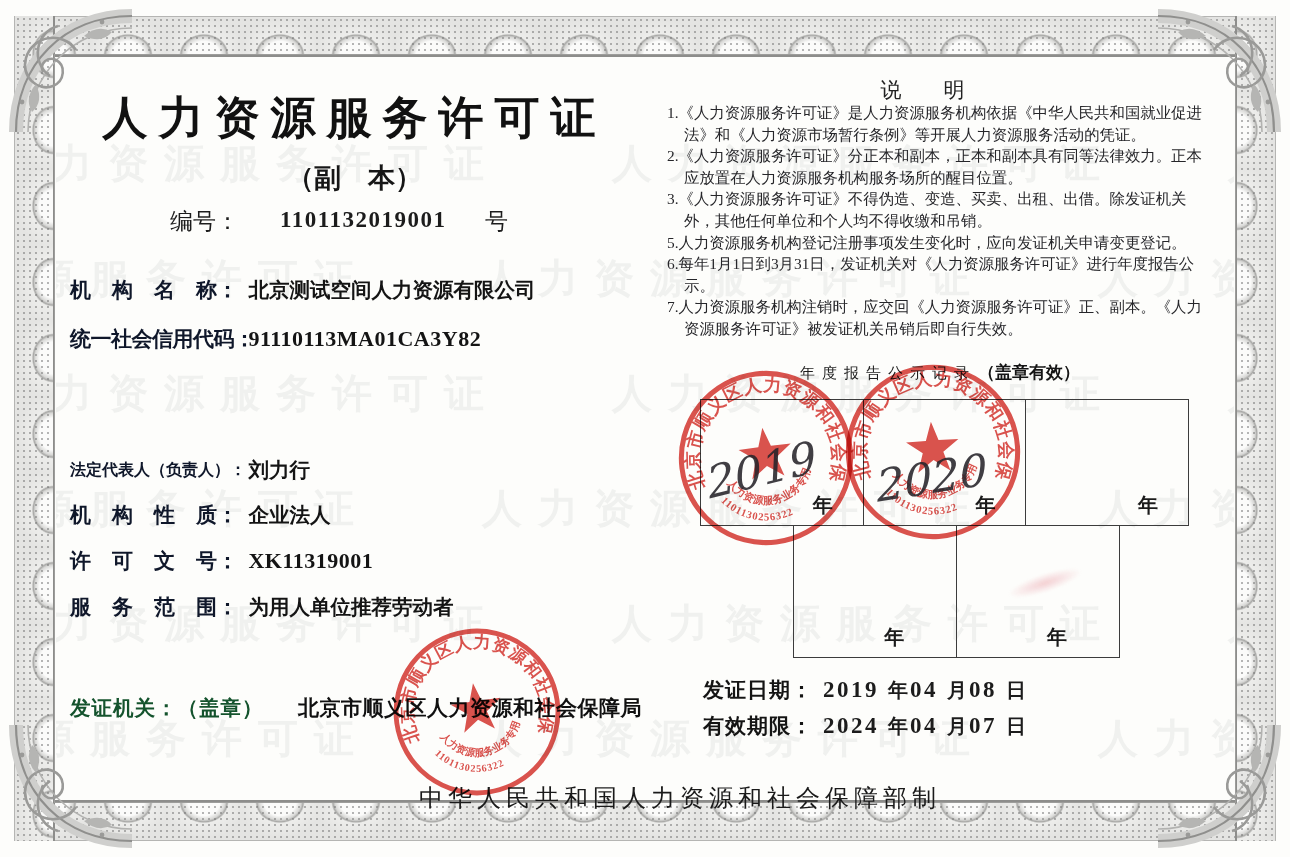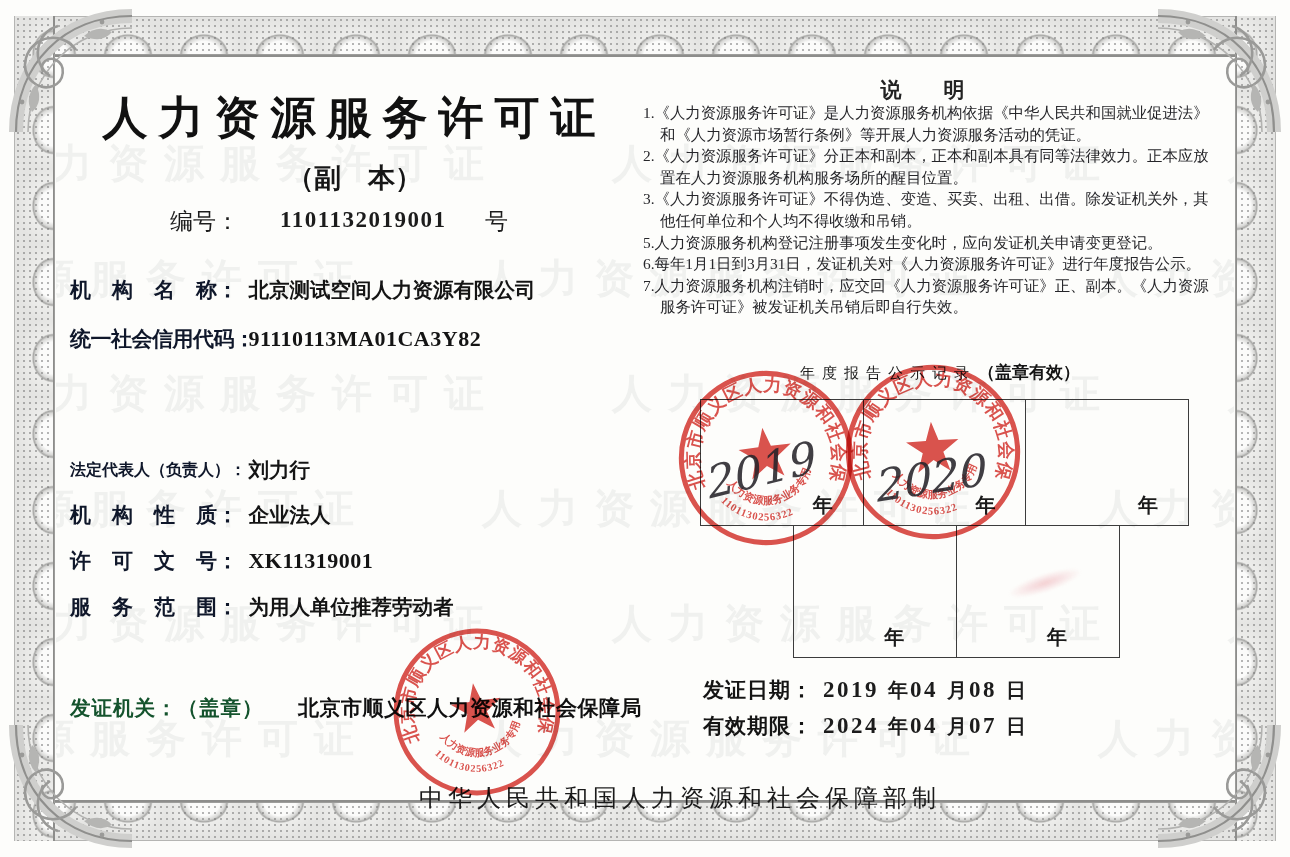--- a/index.html
+++ b/index.html
@@ -54,23 +54,23 @@
   .f-label{display:inline-block;width:173px;font-size:21px;font-weight:700;color:#0f172a;vertical-align:middle;}
   .f-label.small{font-size:21px;letter-spacing:-0.5px;}
   .f-label.xsmall{font-size:16px;}
   .f-value{display:inline-block;font-size:20.5px;font-weight:700;color:#141414;vertical-align:middle;margin-left:1px;}
   .f-value.code{font-family:"Liberation Serif",serif;font-size:22px;letter-spacing:0.5px;}
 
   .issuer{left:70px;top:694px;white-space:nowrap;}
   .issuer-label{font-size:20.5px;font-weight:600;color:#14532d;letter-spacing:1px;}
   .issuer-value{font-size:21px;font-weight:800;color:#101010;margin-left:30px;letter-spacing:0.5px;}
 
-  .notes-title{left:640px;top:76px;width:565px;text-align:center;font-family:"Liberation Serif",serif;font-weight:700;font-size:21px;color:#222;}
+  .notes-title{left:640px;top:76px;width:565px;text-align:center;font-family:"Liberation Serif",serif;font-weight:400;font-size:21px;color:#222;}
   .notes{left:643px;top:102px;width:572px;font-family:"Liberation Serif",serif;font-size:15.4px;line-height:21.6px;color:#26262a;}
-  .note-item{padding-left:17px;text-indent:-17px;}
+  .note-item{padding-left:17px;text-indent:-17px;margin-left:24px;}
   .note-num{font-family:"Liberation Serif",serif;}
 
   .annual-header{left:690px;top:361px;width:500px;text-align:center;white-space:nowrap;}
   .annual-title{font-family:"Liberation Serif",serif;font-size:15px;letter-spacing:7px;color:#1d1d1d;}
   .annual-suffix{font-size:17px;font-weight:700;color:#141414;margin-left:2px;letter-spacing:0;}
 
   .arow{position:absolute;display:flex;}
   .arow1{left:700px;top:399px;width:489px;height:127px;}
   .arow2{left:793px;top:526px;width:327px;height:132px;}
   .acell{flex:1;position:relative;border:1.3px solid #3c3c3c;margin-left:-1.3px;background:transparent;}

